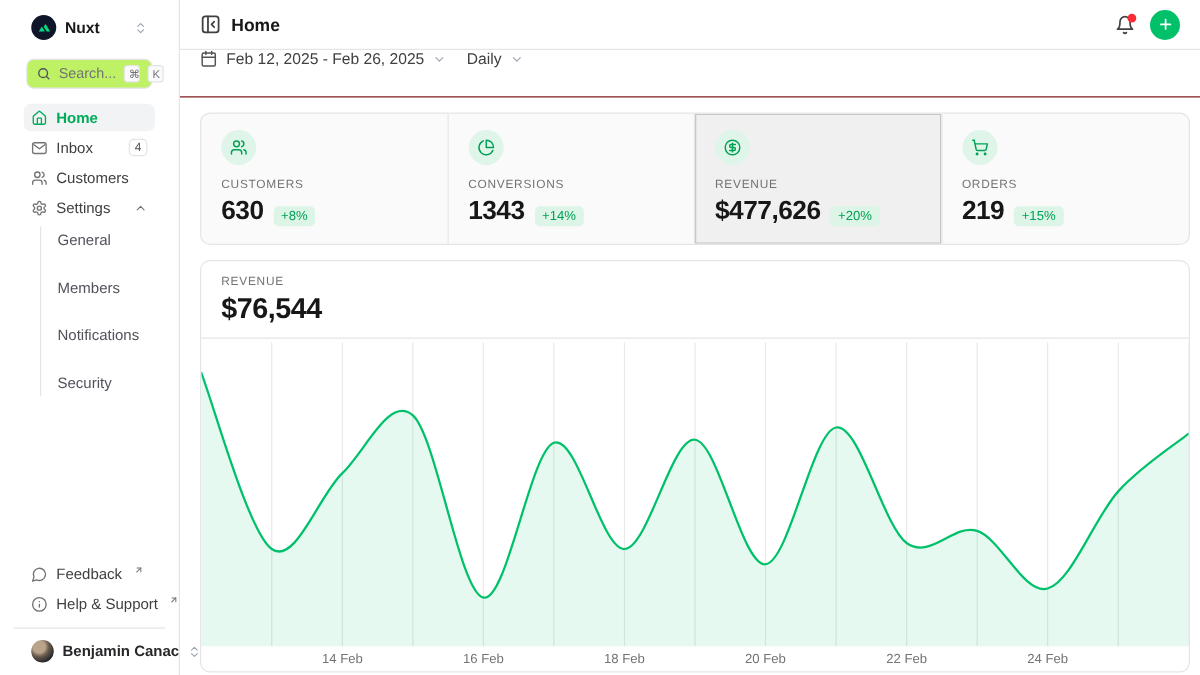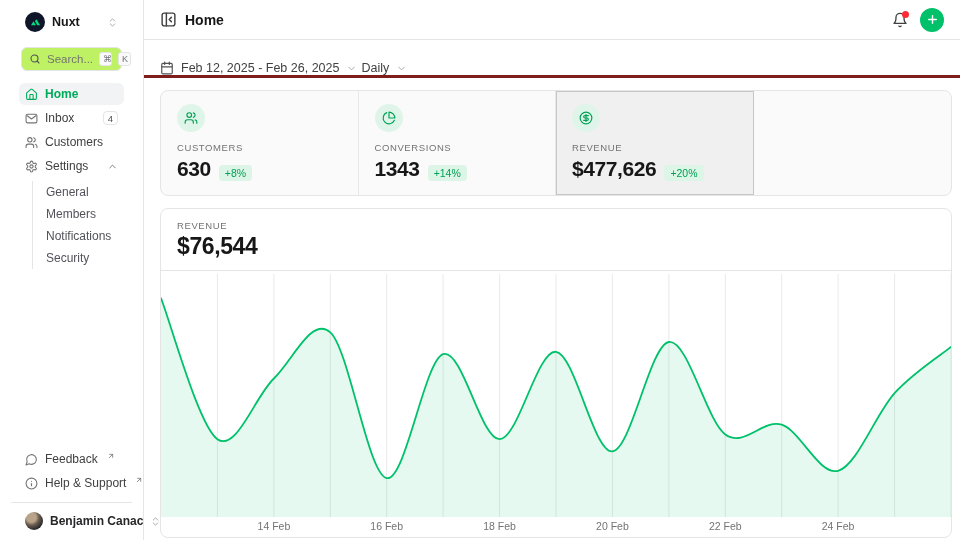--- a/index.html
+++ b/index.html
@@ -23,21 +23,21 @@
   .nav { display:flex; flex-direction:column; gap:2px; }
   .nav-item { display:flex; align-items:center; gap:7px; height:22px; padding:0 6px;
     border-radius:6px; font-size:12px; color:#404040; cursor:pointer; }
   .nav-item .lbl { flex:1; white-space:nowrap; }
   .nav-item.active { background:#f2f3f4; color:#00ab5a; font-weight:700; }
   .nav-item.active svg { color:#00ab5a; }
   .nav-item svg { color:#737373; }
   .count-badge { font-size:9.5px; color:#52525b; border:1px solid #e4e4e7; border-radius:4px;
     padding:0.5px 4px; background:#fff; }
   .subnav { margin:2px 0 0 13px; border-left:1px solid #e5e5e5; padding-left:9px;
-    display:flex; flex-direction:column; gap:0; }
+    display:flex; flex-direction:column; gap:16px; }
   .sub-item { height:22px; display:flex; align-items:center; font-size:12px; color:#52525b;
     border-radius:6px; padding:0 4px; cursor:pointer; }
   .spacer { flex:1; }
   .ext { margin-left:2px; margin-top:-6px; color:#9ca3af; }
   .side-divider { height:1px; background:#e5e5e5; margin:8px -8px 7px; }
   .user-row { display:flex; align-items:center; gap:7px; padding:2px 6px; cursor:pointer; }
   .avatar { width:18px; height:18px; border-radius:50%; flex:none;
     background:radial-gradient(circle at 35% 30%, #b9a38b 0 28%, #6b5d4f 45%, #23262b 75%); }
   .user-name { flex:1; font-size:12px; font-weight:700; color:#27272a; white-space:nowrap; }
 
@@ -45,22 +45,22 @@
   .main { flex:1; display:flex; flex-direction:column; min-width:0; }
   .topbar { height:40px; border-bottom:1px solid #e5e5e5; display:flex; align-items:center;
     padding:0 16px; gap:8px; }
   .page-title { font-size:14px; font-weight:700; }
   .topbar .right { margin-left:auto; display:flex; align-items:center; gap:12px; }
   .bell-btn { position:relative; display:flex; cursor:pointer; color:#404040; }
   .bell-dot { position:absolute; top:-1px; right:-1px; width:7px; height:7px; border-radius:50%;
     background:#fb2c36; }
   .plus-btn { width:24px; height:24px; border-radius:50%; background:#00c16a; border:none;
     display:flex; align-items:center; justify-content:center; cursor:pointer; color:#fff; }
-  .toolbar { height:38px; border-bottom:3px solid #7f1d1d; display:flex; align-items:flex-end;
-    padding:0 16px; gap:4px; }
+  .toolbar { height:38px; border-bottom:1px solid #7f1d1d; display:flex; align-items:flex-start;
+    padding:0 16px; gap:16px; }
   .tool-btn { display:flex; align-items:center; gap:7px; font-size:12.5px; font-weight:500;
     color:#404040; cursor:pointer; background:none; border:none; font-family:inherit; }
   .chev { color:#9ca3af; }
 
   .content { padding:12px 8px 0 16px; }
 
   
   .stats { display:grid; grid-template-columns:repeat(4,1fr); border:1px solid #e5e5e5;
     border-radius:8px; background:#fafafa; overflow:hidden; }
   .stat { padding:13px 16px 14px; border-right:1px solid #e8e8e8; cursor:pointer; position:relative; }
@@ -324,20 +324,34 @@
                 <path d="M12 18V6"></path>
               </svg>
           </div>
           <div class="stat-label">REVENUE</div>
           <div class="stat-value-row">
             <span class="stat-value">$477,626</span>
             <span class="delta-badge">+20%</span>
           </div>
         </div>
 
+        <div class="stat">
+          <div class="stat-icon">
+            <svg width="14" height="14" viewBox="0 0 24 24" fill="none" stroke="currentColor" stroke-width="2" stroke-linecap="round" stroke-linejoin="round">
+                <circle cx="8" cy="21" r="1"></circle>
+                <circle cx="19" cy="21" r="1"></circle>
+                <path d="M2.05 2.05h2l2.66 12.42a2 2 0 0 0 2 1.58h9.78a2 2 0 0 0 1.95-1.57l1.65-7.43H5.12"></path>
+              </svg>
+          </div>
+          <div class="stat-label">ORDERS</div>
+          <div class="stat-value-row">
+            <span class="stat-value">219</span>
+            <span class="delta-badge">+15%</span>
+          </div>
+        </div>
       </div>
 
       <div class="chart-card">
         <div class="chart-head">
           <div class="chart-label">REVENUE</div>
           <div class="chart-value">$76,544</div>
         </div>
         <div class="chart-area">
           <svg id="chart-svg" width="790" height="266">
               <line x1="56.4" x2="56.4" y1="3" y2="246" stroke="#e9e9e9" stroke-width="1"></line>

